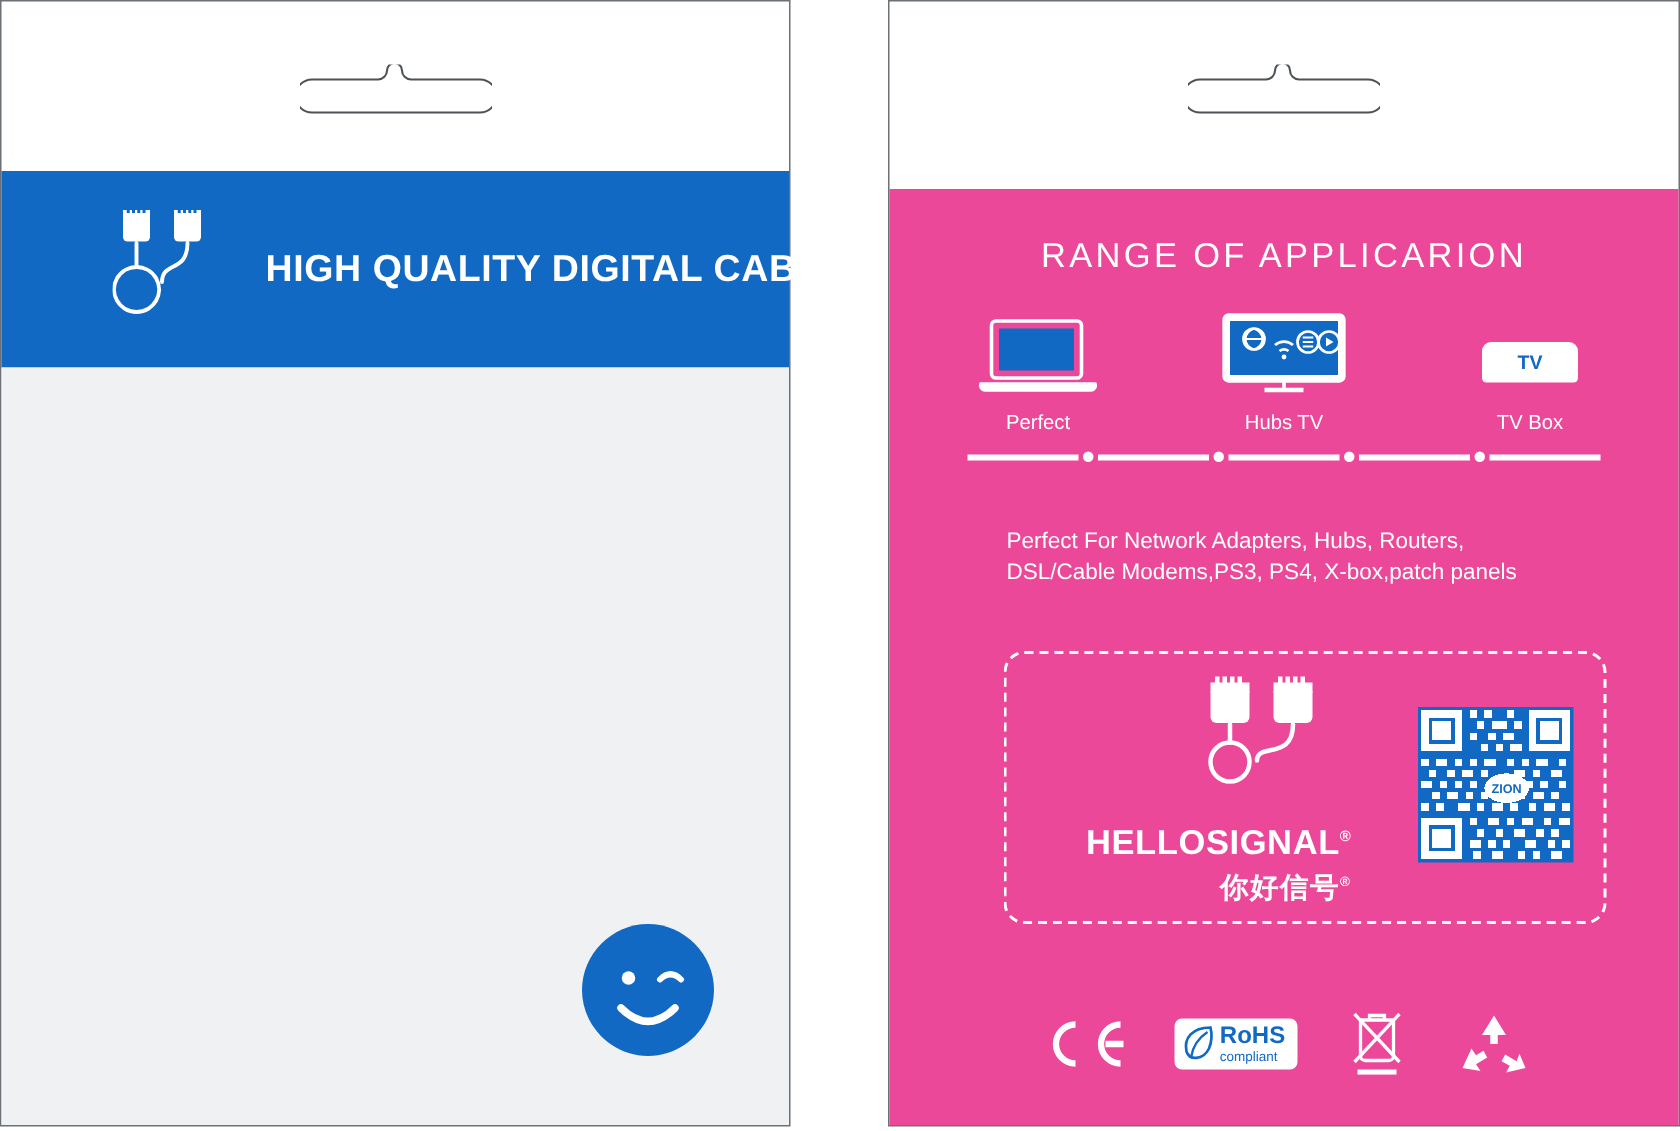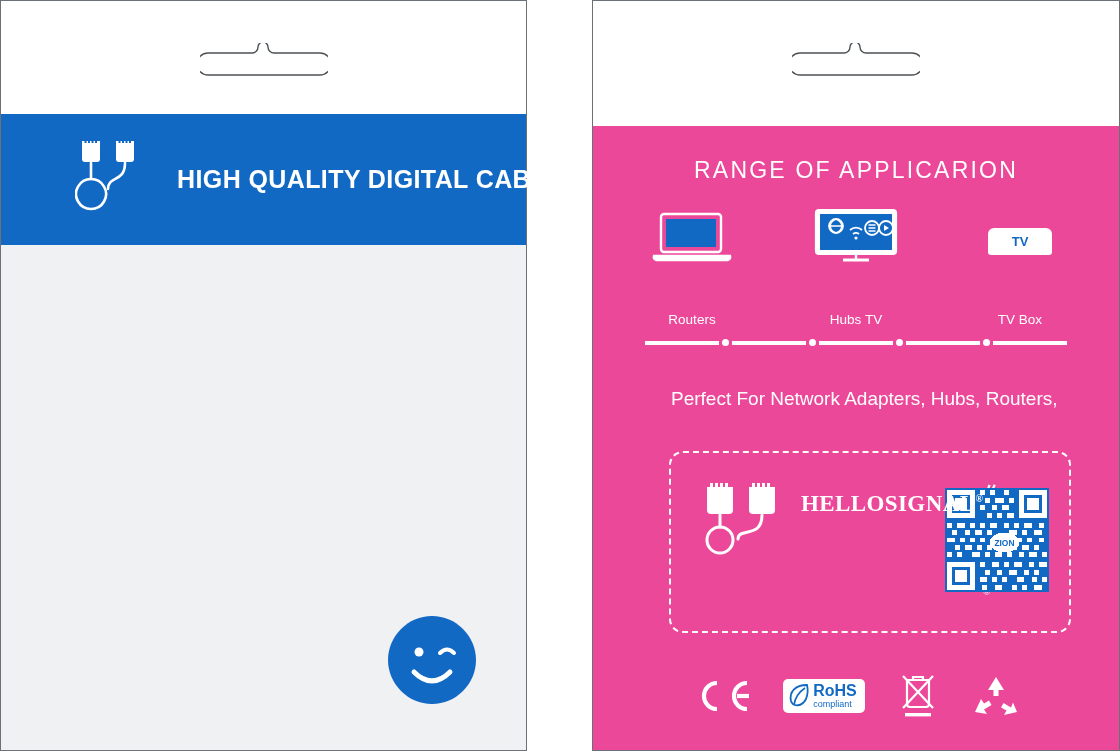--- a/index.html
+++ b/index.html
@@ -122,21 +122,20 @@
     display: flex;
     justify-content: space-between;
     align-items: flex-end;
     padding: 18px 52px 0 52px;
   }
   .app-item {
     display: flex;
     flex-direction: column;
     align-items: center;
     width: 94px;
-    gap: 38px;
   }
   .app-icon {
     height: 62px;
     display: flex;
     align-items: flex-end;
     justify-content: center;
   }
   .app-label {
     color: #ffffff;
     font-size: 13.5px;
@@ -160,42 +159,41 @@
     height: 7px;
     border-radius: 50%;
     background: #ffffff;
     flex: 0 0 auto;
     margin: 0 3px;
   }
 
   
   .desc {
     color: #ffffff;
-    font-size: 19px;
+    font-size: 15px;
     line-height: 21px;
     margin: 42px 52px 0 78px;
   }
 
   
   .brand-box {
     position: relative;
     margin: 42px 48px 0 76px;
     height: 178px;
     border: 2px dashed #ffffff;
     border-radius: 14px;
     display: flex;
     align-items: center;
   }
   .brand-left {
     width: 218px;
     margin-left: 12px;
     display: flex;
-    flex-direction: row;
-    align-items: flex-start;
-    font-family: Liberation Serif, serif;
+    flex-direction: column;
+    align-items: flex-end;
   }
   .brand-name {
     color: #ffffff;
     font-size: 23px;
     font-weight: bold;
     letter-spacing: 0.4px;
     margin-top: 14px;
     position: relative;
   }
   .brand-name sup {
@@ -325,21 +323,21 @@
         <div class="app-item">
           <div class="app-icon">
             <svg width="82" height="56" viewBox="0 0 82 56">
               <g fill="none" stroke="#ffffff" stroke-width="2.4">
                 <rect x="10" y="6" width="60" height="38" rx="3"></rect>
                 <rect x="15" y="11" width="50" height="28" fill="#1169c4" stroke="none"></rect>
                 <path d="M3,48 h76 a3,3 0 0 1 -3,4 h-70 a3,3 0 0 1 -3,-4 Z" fill="#ffffff" stroke="#ffffff"></path>
               </g>
             </svg>
           </div>
-          <div class="app-label">Routers</div>
+          <div class="app-label">Perfect</div>
         </div>
 
 
         <div class="app-item">
           <div class="app-icon">
             <svg width="92" height="58" viewBox="0 0 92 58">
               <g stroke="#ffffff" fill="none" stroke-width="2.2">
                 <rect x="6" y="4" width="80" height="44" rx="3" fill="#ffffff" stroke="#ffffff"></rect>
                 <rect x="10" y="8" width="72" height="36" fill="#1169c4" stroke="none"></rect>
                 <circle cx="26" cy="20" r="7" stroke="#ffffff" stroke-width="1.8" fill="none"></circle>
@@ -380,20 +378,21 @@
         <div class="seg-dot"></div>
         <div class="seg"></div>
         <div class="seg-dot"></div>
         <div class="seg"></div>
         <div class="seg-dot"></div>
         <div class="seg"></div>
       </div>
 
       <div class="desc">
         <div>Perfect For Network Adapters, Hubs, Routers,</div>
+        <div>DSL/Cable Modems,PS3, PS4, X-box,patch panels</div>
       </div>
 
       <div class="brand-box">
         <div class="brand-left">
           <span>
             <svg width="118" height="84" viewBox="0 0 118 84">
               <g fill="none" stroke="#ffffff" stroke-width="3">
                 <rect x="24" y="10" width="26" height="7" fill="#ffffff" stroke="none"></rect>
                 <path d="M24,16 h26 v17 a4,4 0 0 1 -4,4 h-18 a4,4 0 0 1 -4,-4 Z" fill="#ffffff" stroke="none"></path>
                 <rect x="27" y="6" width="3" height="6" fill="#ffffff" stroke="none"></rect>

